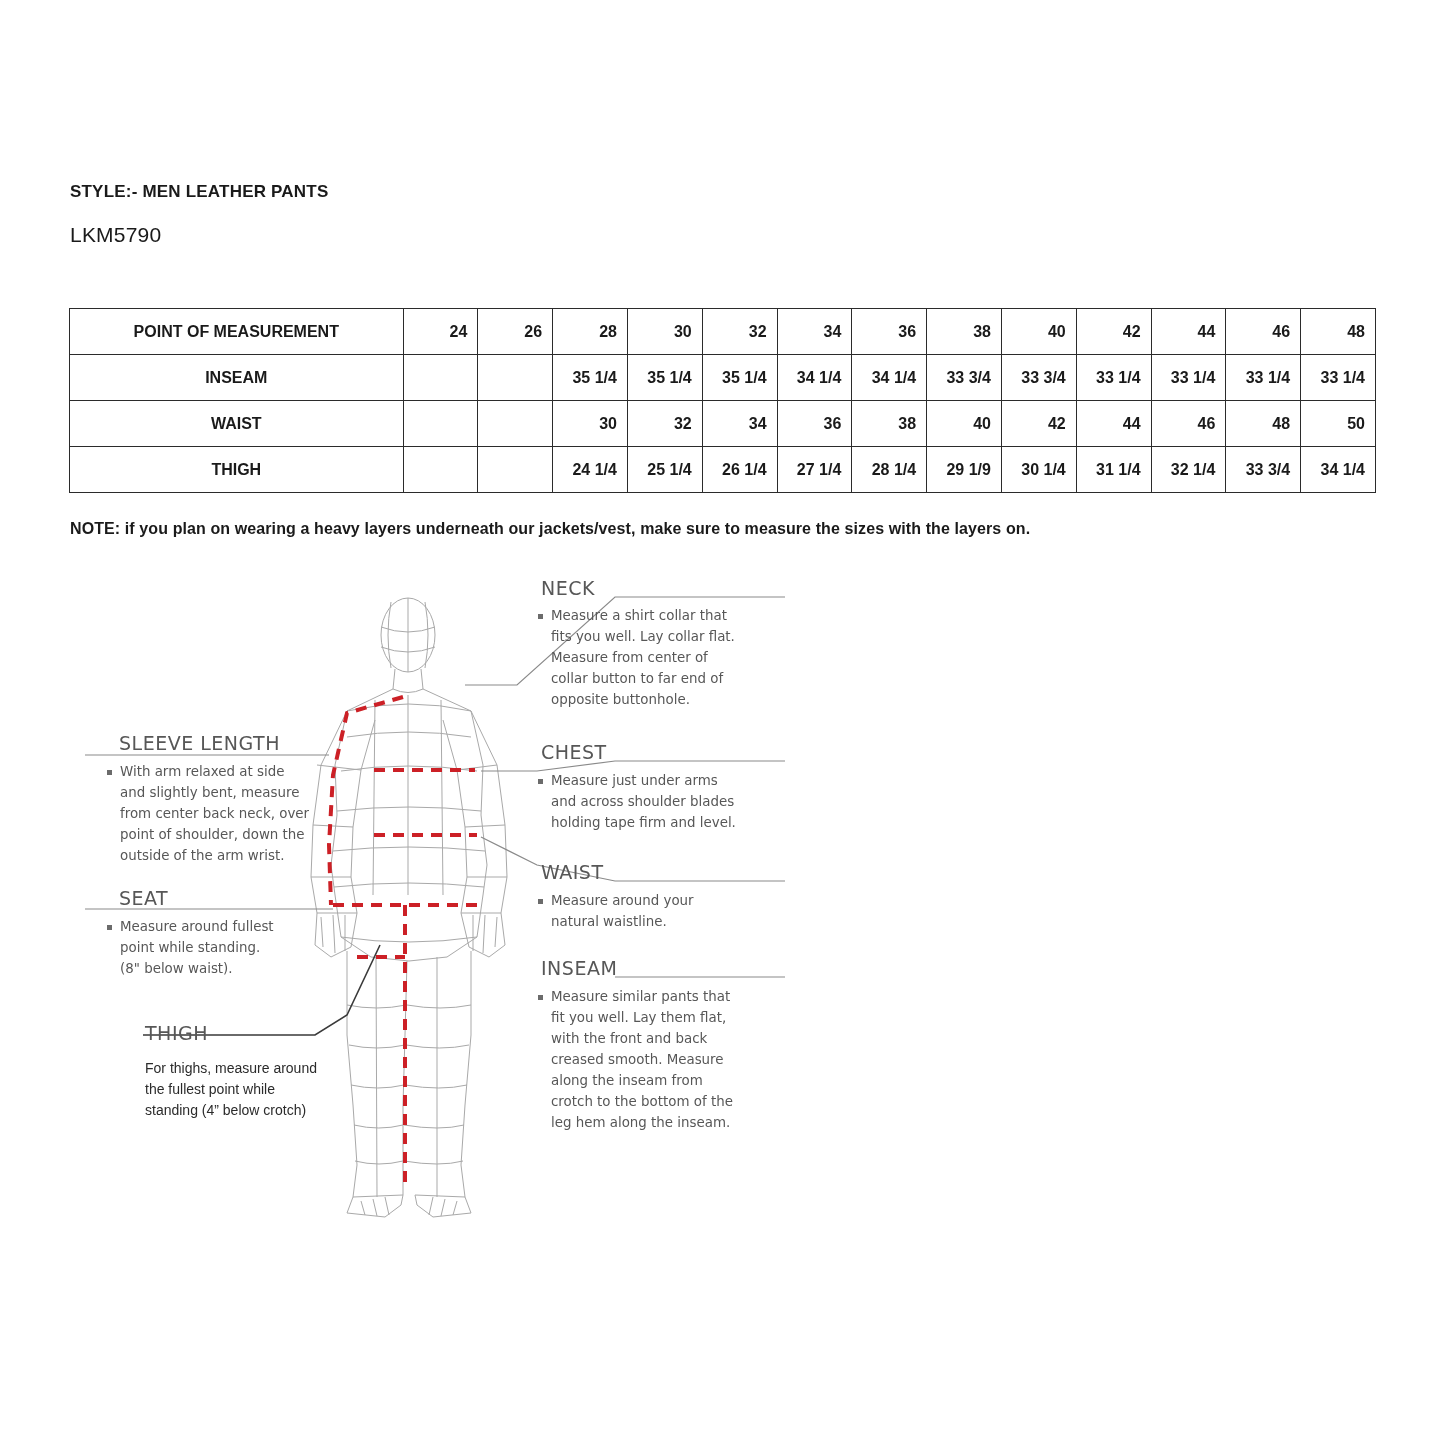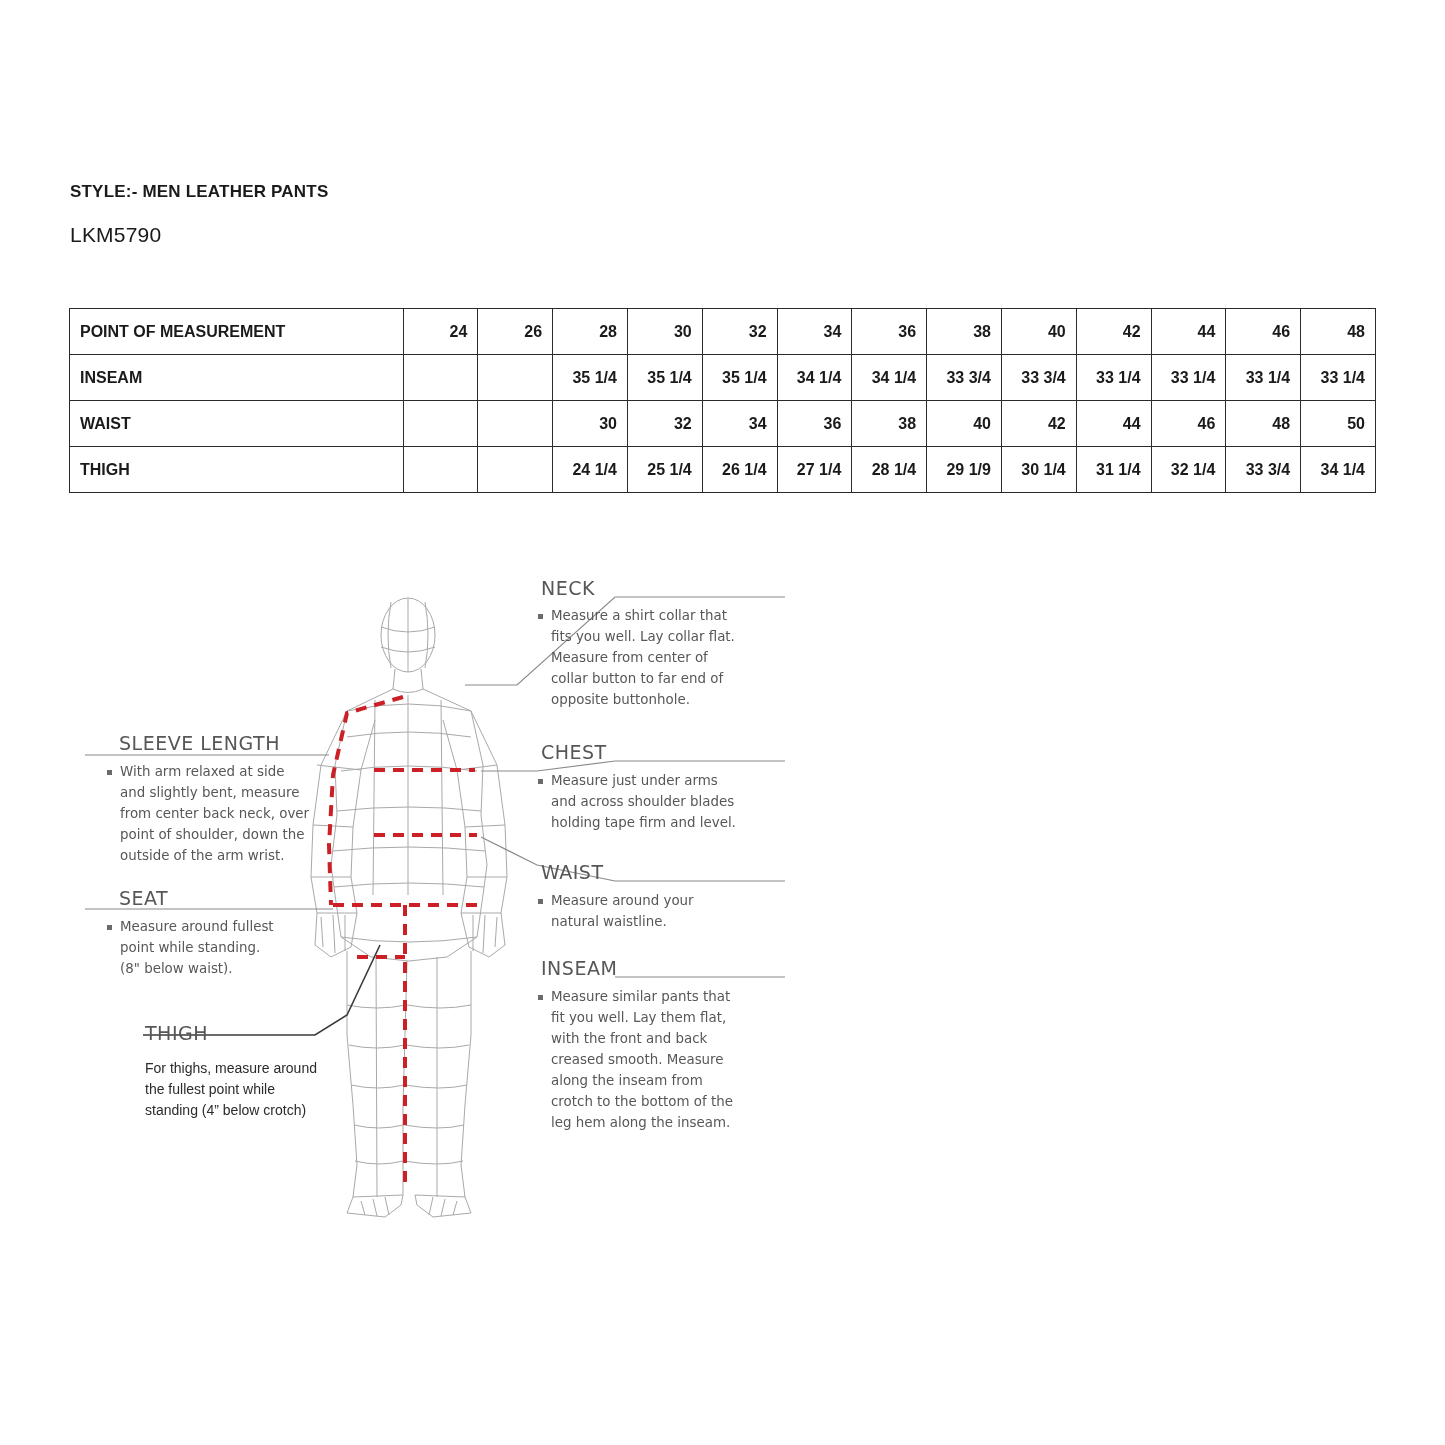--- a/index.html
+++ b/index.html
@@ -48,21 +48,21 @@
     border: 1.5px solid #2b2b2b;
     font-size: 16px;
     font-weight: bold;
     height: 46px;
     padding: 0 10px;
     text-align: right;
     vertical-align: middle;
     box-sizing: border-box;
   }
   table.size-table th.pom, table.size-table td.pom {
-    text-align: left;
+    text-align: center;
     width: 330px;
     padding-left: 10px;
   }
   table.size-table col.sizecol { width: 74px; }
   .note {
     position: absolute;
     left: 70px;
     top: 520px;
     font-size: 16px;
     font-weight: bold;
@@ -184,20 +184,21 @@
         <td>29 1/9</td>
         <td>30 1/4</td>
         <td>31 1/4</td>
         <td>32 1/4</td>
         <td>33 3/4</td>
         <td>34 1/4</td>
       </tr>
     </tbody>
   </table>
 
+  <div class="note">NOTE: if you plan on wearing a heavy layers underneath our jackets/vest, make sure to measure the sizes with the layers on.</div>
 
   <div class="diagram">
     <svg width="700" height="660" viewBox="0 0 700 660" xmlns="http://www.w3.org/2000/svg">
 
       <g stroke="#a9a9a9" stroke-width="1" fill="none">
 
         <ellipse cx="323" cy="70" rx="27" ry="37"></ellipse>
         <path d="M296 62 Q323 72 350 62"></path>
         <path d="M296 82 Q323 92 350 82"></path>
         <path d="M323 33 L323 107"></path>

